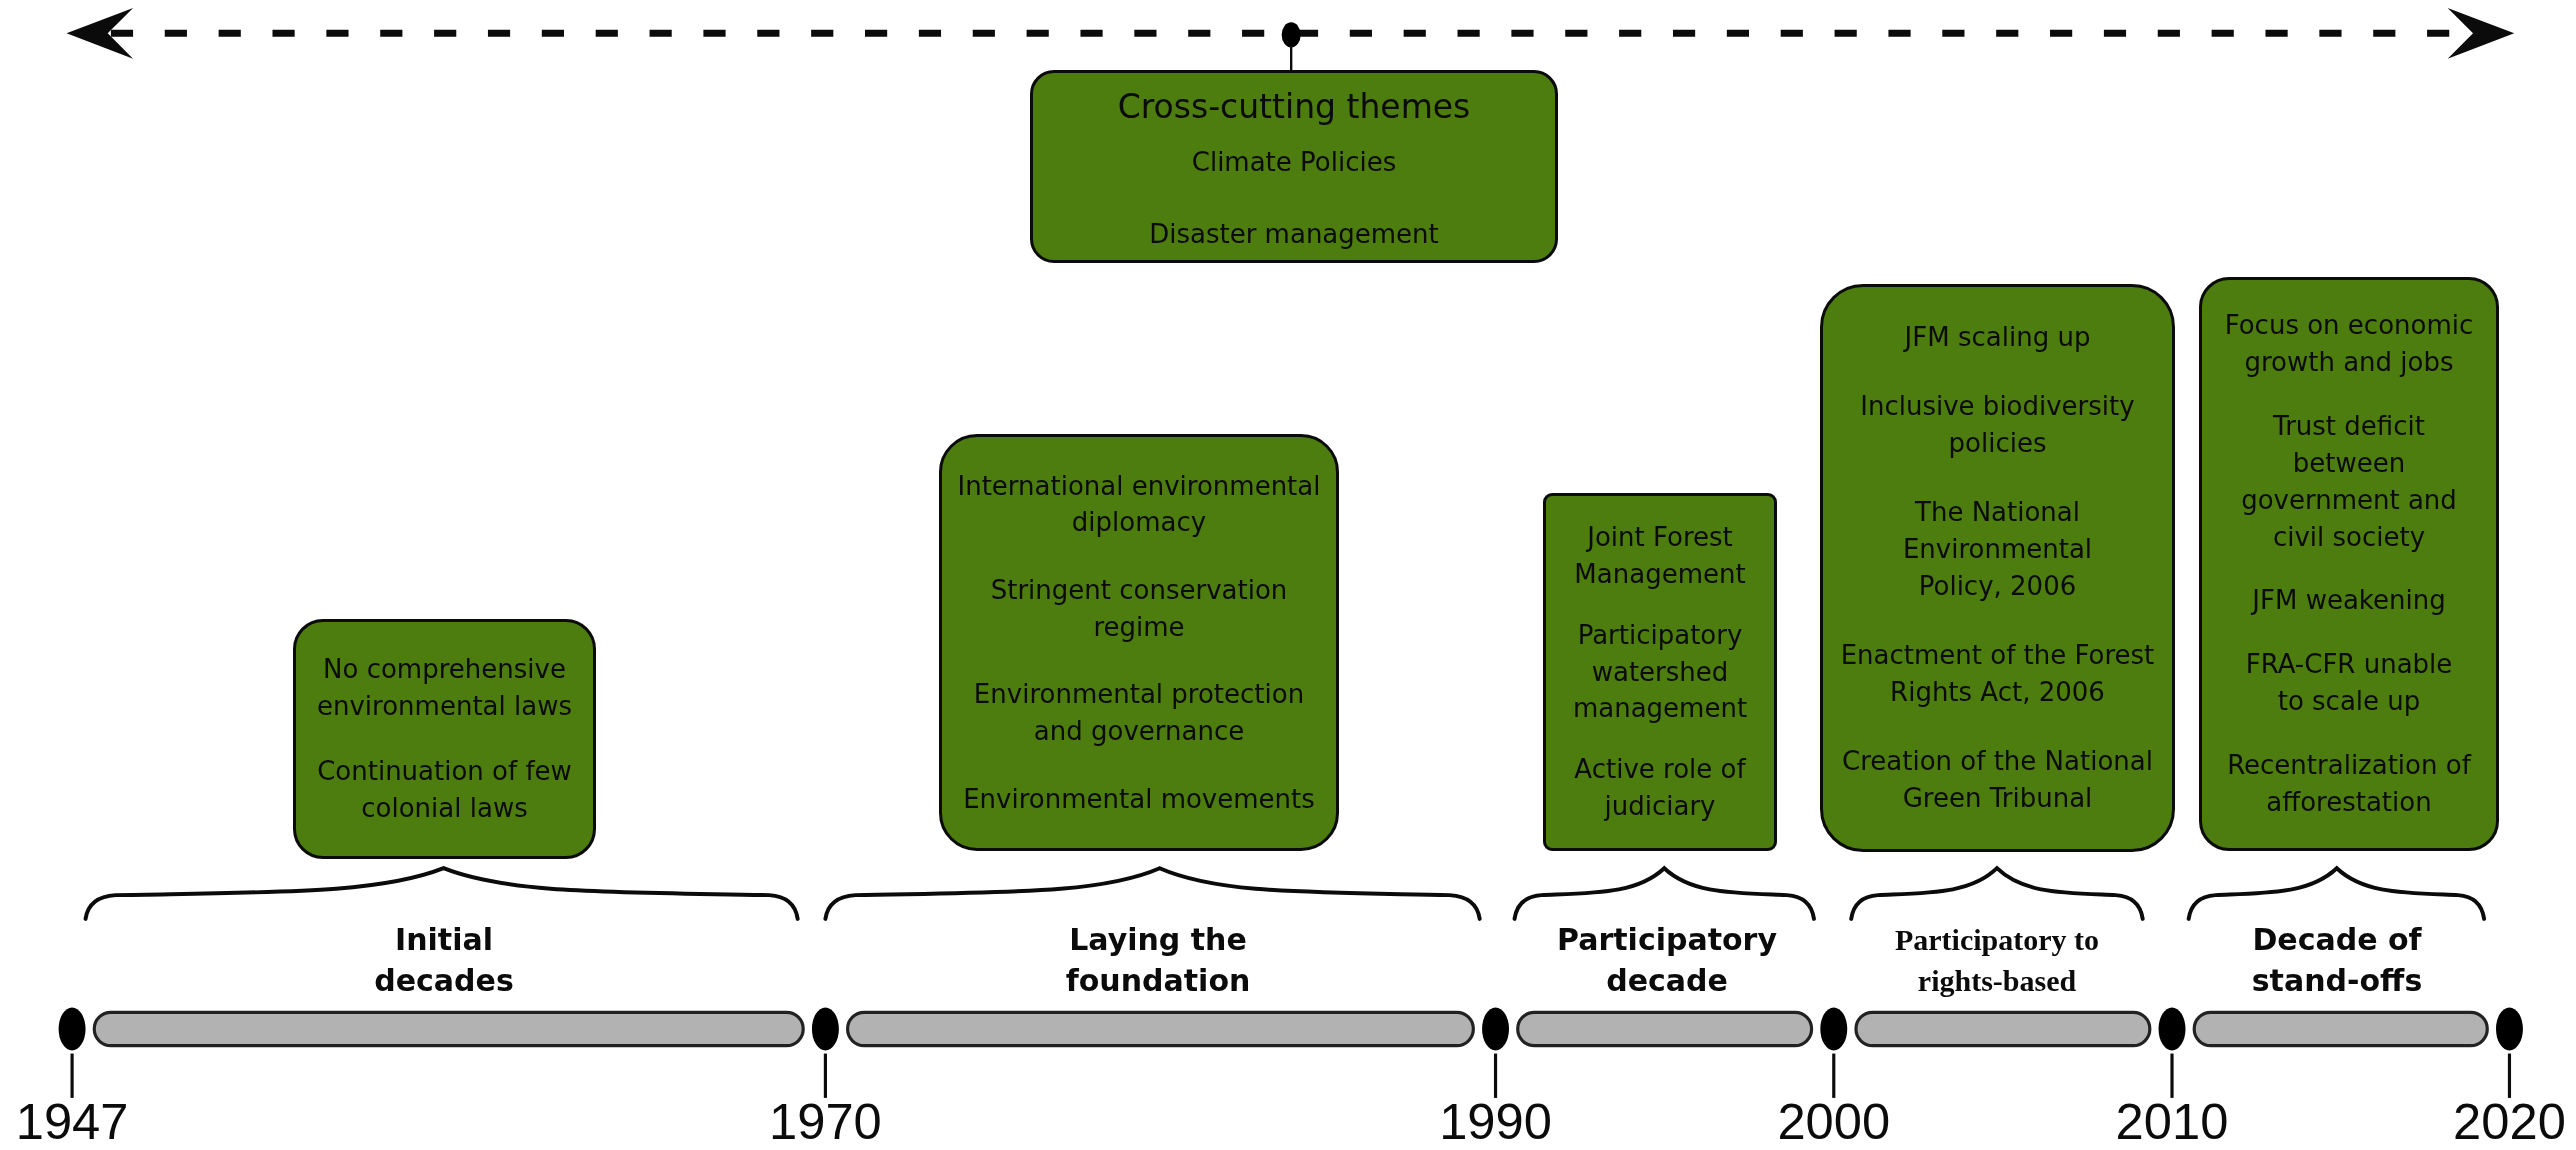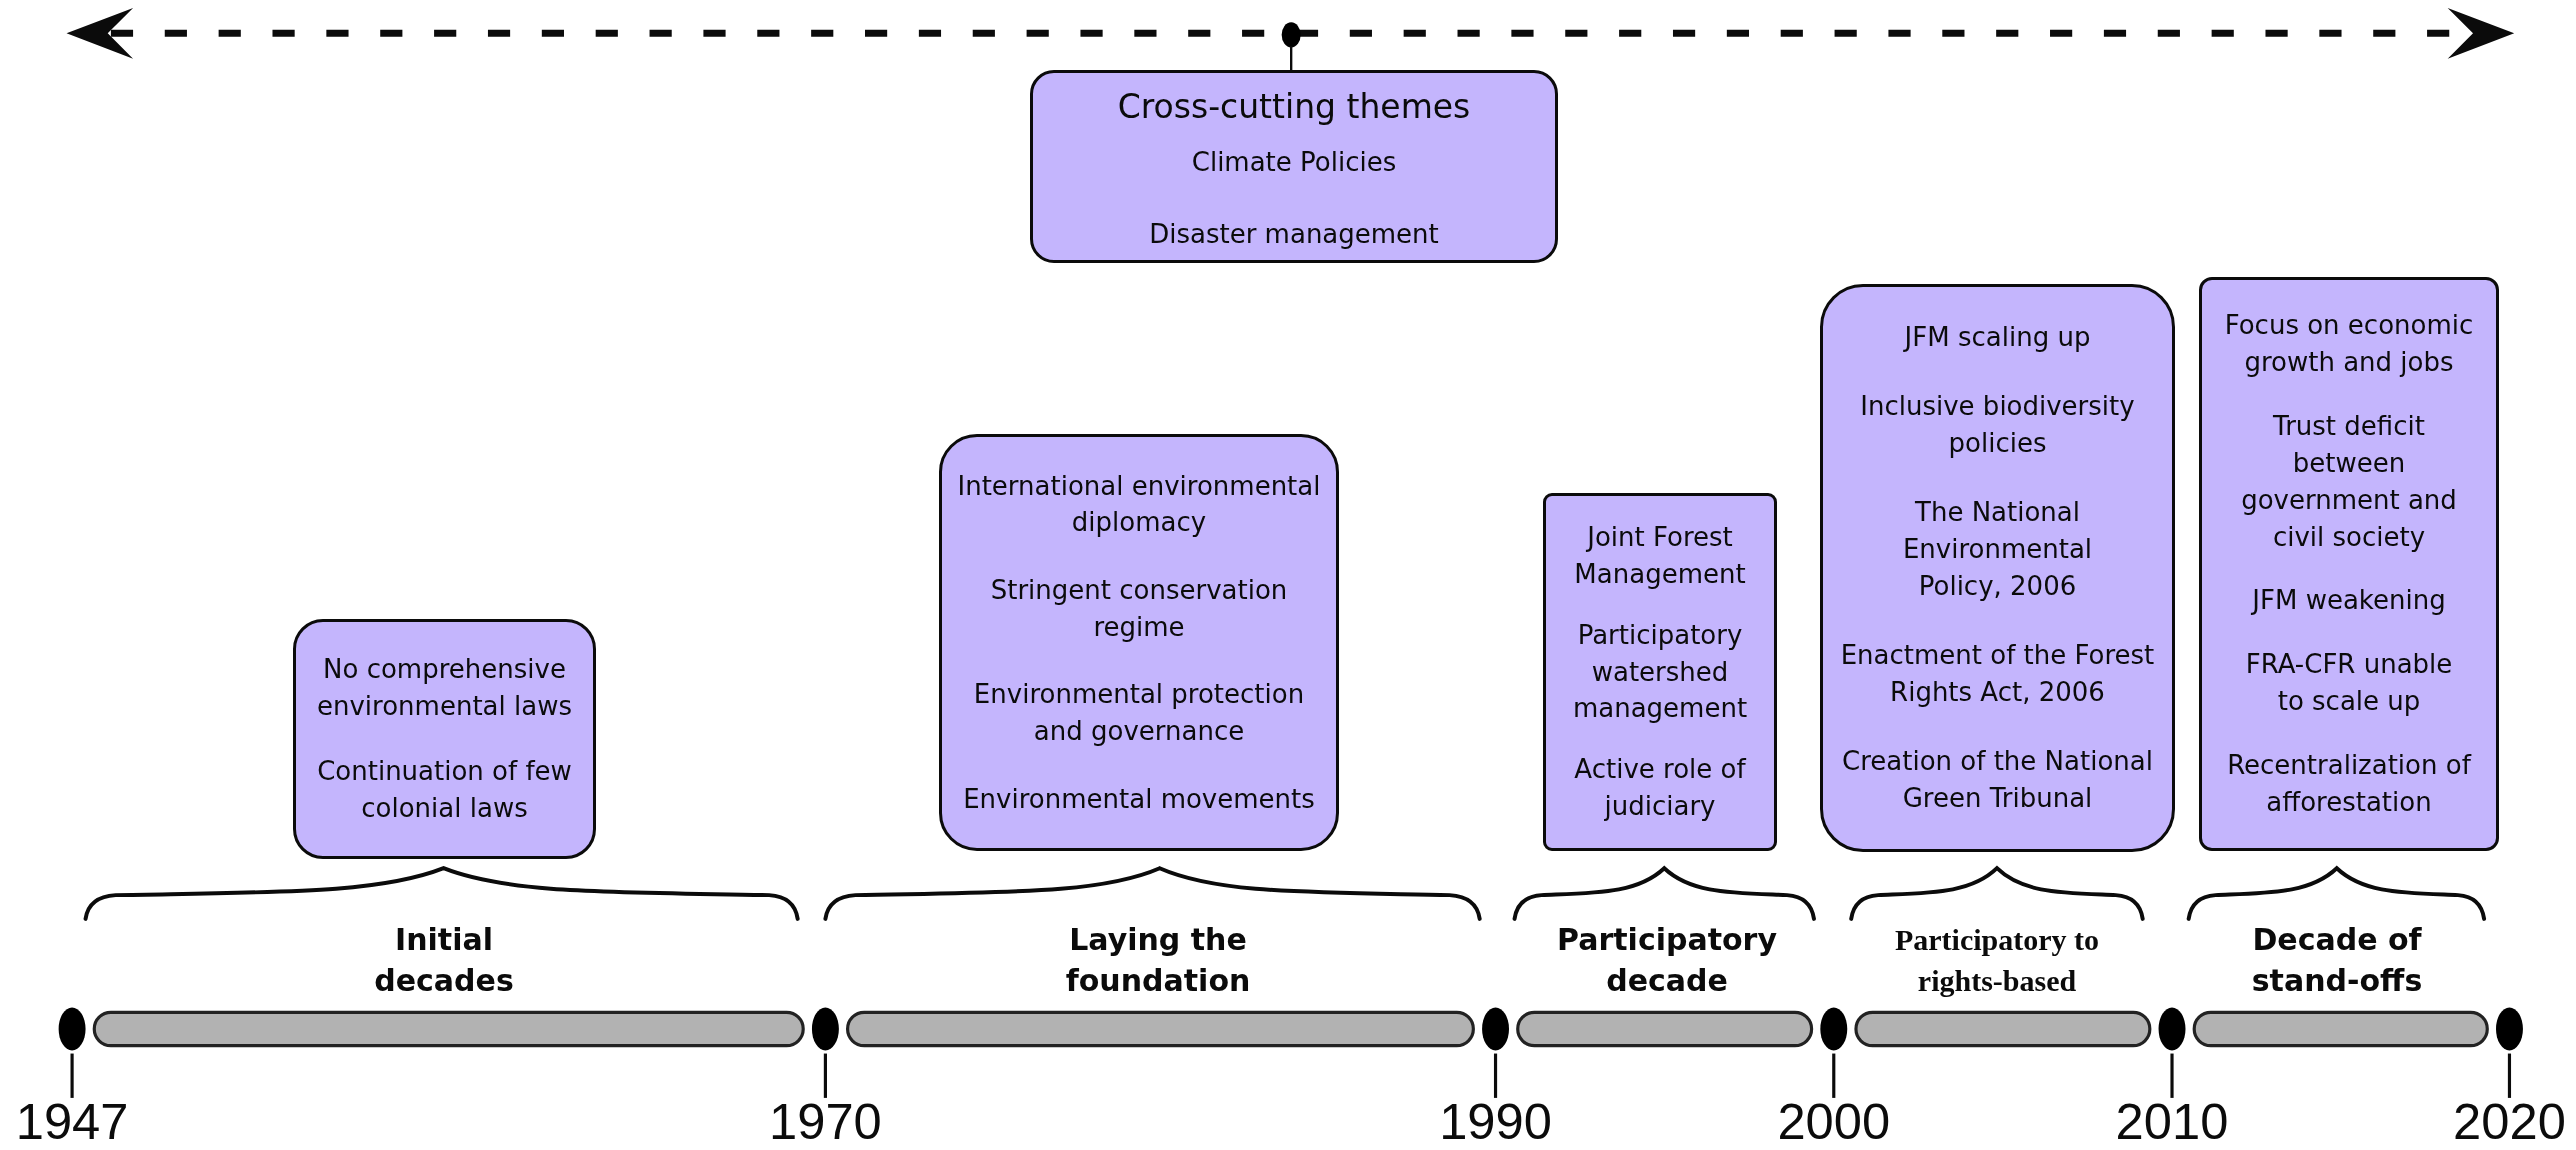--- a/index.html
+++ b/index.html
@@ -18,40 +18,40 @@
   .brace{fill:none;stroke:#0b0b0b;stroke-width:5;stroke-linecap:round;}
   .bar{fill:#b2b2b2;stroke:#222222;stroke-width:4;}
   .tdot{fill:#000000;}
   .tick{stroke:#0b0b0b;stroke-width:4;}
   .yearlabel{
     font-family:"Liberation Sans",sans-serif;
     font-size:64px;fill:#0b0b0b;text-anchor:middle;
   }
   .box{
     position:absolute;box-sizing:border-box;
-    background:#c4b5fd;border:3.2px solid #0b0b0b;
+    background:#4d7c0f;border:3.2px solid #0b0b0b;
     display:flex;flex-direction:column;
     justify-content:space-evenly;align-items:center;
     text-align:center;
   }
   .box p{
     margin:0;white-space:pre-line;
     font-size:26px;line-height:1.42;
   }
   .box-cross{
     left:1030px;top:70px;width:528px;height:193px;border-radius:24px;
     justify-content:flex-start;padding:14.3px 8px 8px 8px;
   }
   .cross-title{font-size:33px;line-height:1.2;margin:0 0 17.4px 0;white-space:pre-line;}
   .box-cross p{margin:0 0 35px 0;}
   .box-1{left:293px;top:619px;width:303px;height:240px;border-radius:30px;}
   .box-2{left:939px;top:434px;width:400px;height:417px;border-radius:38px;}
   .box-3{left:1543px;top:493px;width:234px;height:358px;border-radius:9px;}
   .box-4{left:1820px;top:284px;width:355px;height:568px;border-radius:43px;}
-  .box-5{left:2199px;top:277px;width:300px;height:574px;border-radius:13px;}
+  .box-5{left:2199px;top:277px;width:300px;height:574px;border-radius:30px;}
   .era-label{
     position:absolute;top:920px;transform:translateX(-50%);
     font-weight:bold;font-size:30px;line-height:1.36;
     text-align:center;white-space:pre-line;
   }
   .era-1{left:444px;}
   .era-2{left:1158px;}
   .era-3{left:1667px;}
   .era-4{left:1997px;font-family:Liberation Serif, serif;}
   .era-5{left:2337px;}

